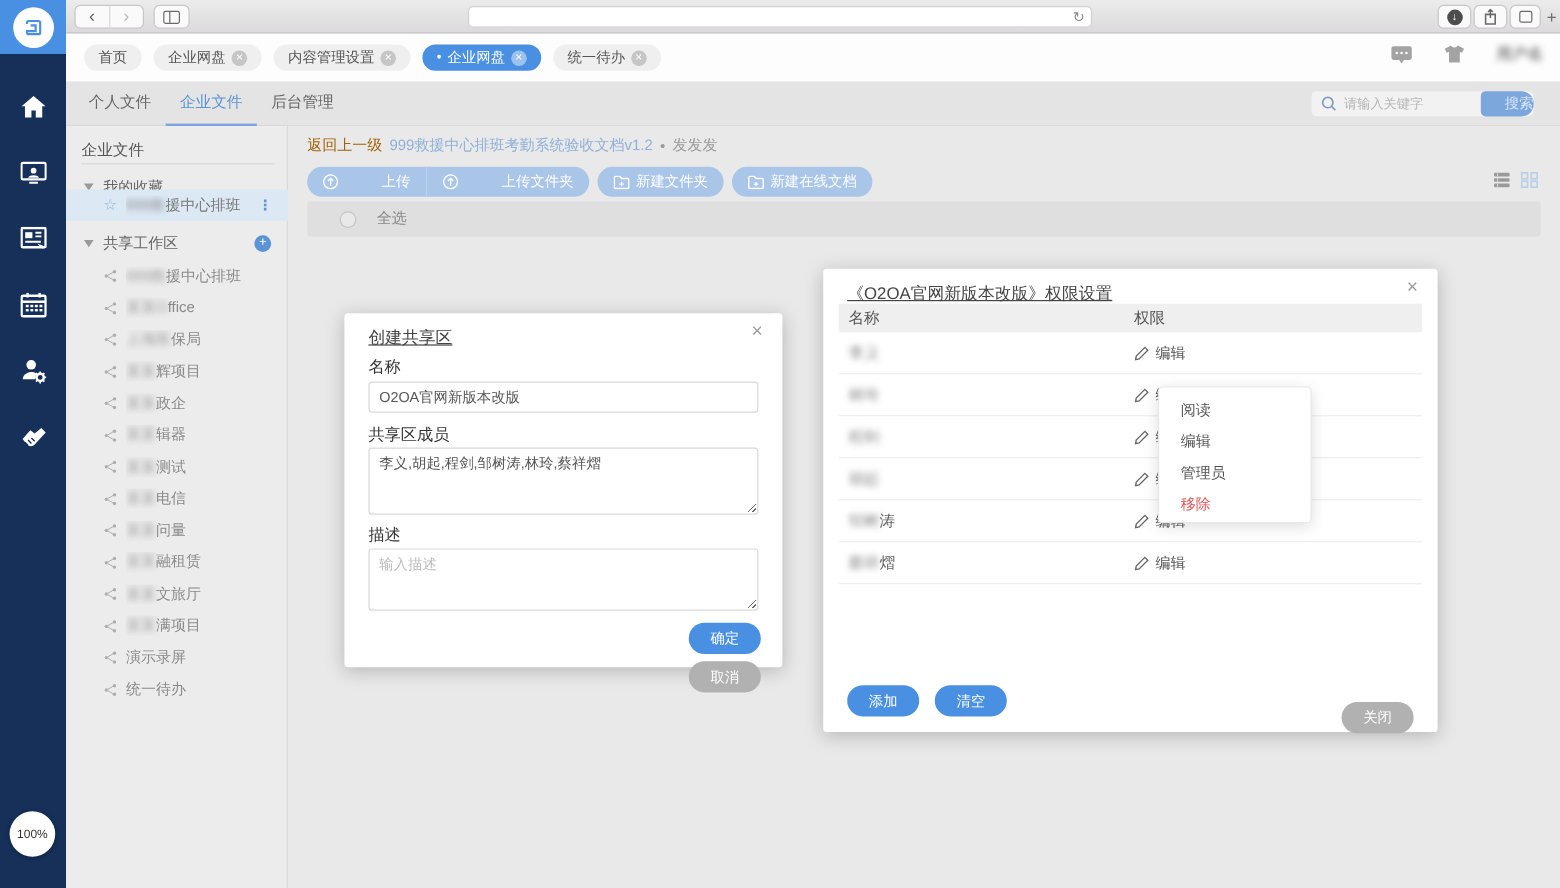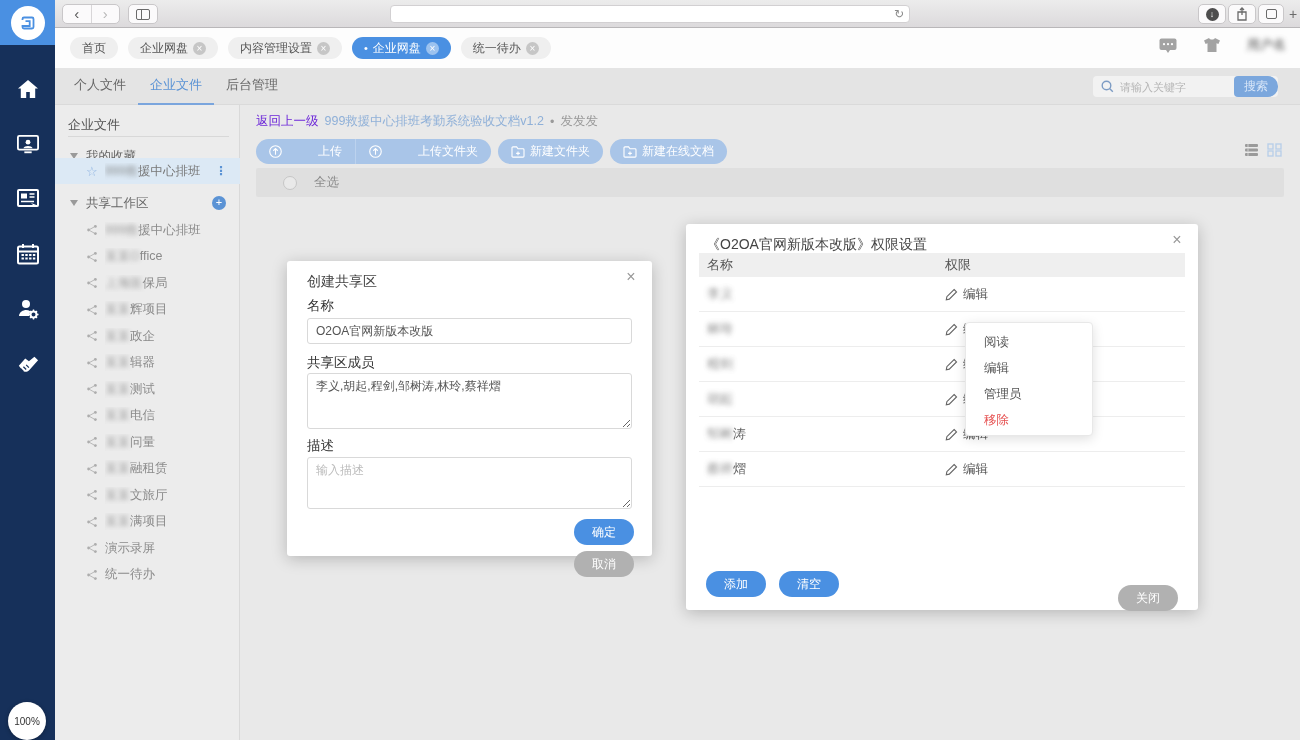--- a/index.html
+++ b/index.html
@@ -57,29 +57,29 @@
     border-bottom:1px solid #dadada; }
   #subnav-tabs { position:absolute; left:7px; top:0; height:37px; display:flex; }
   .nav-tab { padding:0 12px; line-height:34px; font-size:13px; color:#666; }
   .nav-tab.active { color:#5b93d5; border-bottom:2px solid #7aa5dd; }
   #searchbox { position:absolute; right:22px; top:8px; width:185px; height:21px; background:#f2f2f2;
     border-radius:4px; display:flex; align-items:center; }
   #searchbox input { flex:1; border:none; outline:none; background:transparent; font-size:11px; color:#666;
     font-family:inherit; min-width:0; }
   #searchbox input::placeholder { color:#b5b5b5; }
   #search-mag { margin:0 6px 0 8px; }
-  #search-btn { width:44px; height:21px; background:#7ba7dd; color:#d8e6f8; font-size:12px; text-align:center;
+  #search-btn { width:44px; height:21px; background:#7ba7dd; color:#d8e6f8; font-size:12px; text-align:right;
     line-height:21px; border-radius:4px 10px 10px 4px;font-family:Liberation Serif, serif; }
 
   
   #rail { position:absolute; top:28px; left:0; width:55px; height:712px; background:#16305a; }
   #rail-icons { position:absolute; top:50px; left:0; width:55px; display:flex; flex-direction:column;
     align-items:center; gap:33px; }
   .rail-ic { width:22px; height:22px; display:flex; align-items:center; justify-content:center; }
-  #zoom-badge { position:absolute; left:8px; top:674px; width:38px; height:38px; border-radius:50%;
+  #zoom-badge { position:absolute; left:8px; top:648px; width:38px; height:38px; border-radius:50%;
     background:#fff; box-shadow:0 1px 4px rgba(0,0,0,.3); display:flex; align-items:center; justify-content:center;
     font-size:10px; color:#333; z-index:4; }
 
   
   #tree { position:absolute; top:105px; left:55px; width:185px; height:635px; background:#ececec;
     border-right:1px solid #d9d9d9; }
   #tree-title { position:absolute; left:13px; top:11px; font-size:13px; color:#555; }
   #tree-divider { position:absolute; left:13px; right:10px; top:31px; height:1px; background:#d8d8d8; }
   .tree-section { position:absolute; left:0; width:185px; height:24px; display:flex; align-items:center; }
   .caret { width:0; height:0; border-left:4.5px solid transparent; border-right:4.5px solid transparent;
@@ -95,39 +95,39 @@
   #fav-more { color:#5b93d5; font-size:12px; margin-right:13px; font-weight:bold; }
   #sec-shared { top:86px; }
   #shared-list { position:absolute; top:112px; left:0; width:185px; }
   .tree-item { height:26.5px; display:flex; align-items:center; }
   .share-ic { margin:0 7px 0 31px; display:flex; }
   .ti-text { font-size:12.5px; color:#8a8a8a; white-space:nowrap; overflow:hidden; }
 
   
   #main { position:absolute; top:105px; left:240px; width:1060px; height:635px; background:#e9e9e9; }
   #breadcrumb { position:absolute; left:16px; top:8px; font-size:12.5px; display:flex; gap:6px; align-items:center; }
-  #bc-back { color:#6d28d9; }
+  #bc-back { color:#a16207; }
   #bc-path { color:#8fb0d8; }
   #bc-sep, #bc-status { color:#9a9a9a; }
   #toolbar { position:absolute; left:16px; top:34px; display:flex; gap:7px; }
   .pill-group { display:flex; background:#a9c5e8; border-radius:13px; height:25px; align-items:center; }
   .pill-btn { display:flex; align-items:center; gap:5px; color:#fff; font-size:12px; padding:0 13px; height:25px;
     background:#a9c5e8; border-radius:13px; }
   .pill-group .pill-btn { background:transparent;gap:36px; }
   .pill-group .pill-btn + .pill-btn { border-left:1px solid #bcd2ee; border-radius:0 13px 13px 0; }
   #view-toggles { position:absolute; right:18px; top:38px; display:flex; gap:8px; }
   #selectall-band { position:absolute; left:16px; right:16px; top:63px; height:29px; background:#dfdfdf;
     border-radius:2px; display:flex; align-items:center; }
   #selectall-circle { width:14px; height:14px; border:1px solid #c6c6c6; border-radius:50%; background:#e9e9e9;
     margin:0 17px 0 27px; }
   #selectall-label { font-size:12.5px; color:#888; }
 
   
   .dialog { position:absolute; background:#fff; border-radius:3px; box-shadow:0 3px 16px rgba(0,0,0,.22); z-index:10; }
-  .dlg-title { position:absolute; left:20px; top:12px; font-size:14px; color:#444; }
+  .dlg-title { position:absolute; left:20px; top:12px; font-size:14px; color:#444;text-decoration:underline; }
   .dlg-close { position:absolute; right:12px; top:7px; font-size:16px; color:#999; width:18px; height:18px;
     text-align:center; line-height:18px; }
   .btn { height:26px; border-radius:13px; color:#fff; font-size:12px; display:inline-flex; align-items:center;
     justify-content:center; padding:0 18px; }
   .btn.blue { background:#4a90e2; }
   .btn.gray { background:#b1b1b1; }
 
   #dlg-create { left:287px; top:261px; width:365px; height:295px; }
   .fld-label { position:absolute; left:20px; font-size:13.5px; color:#333; }
   #dlg-create input[type=text], #dlg-create textarea { position:absolute; left:20px; width:325px;

